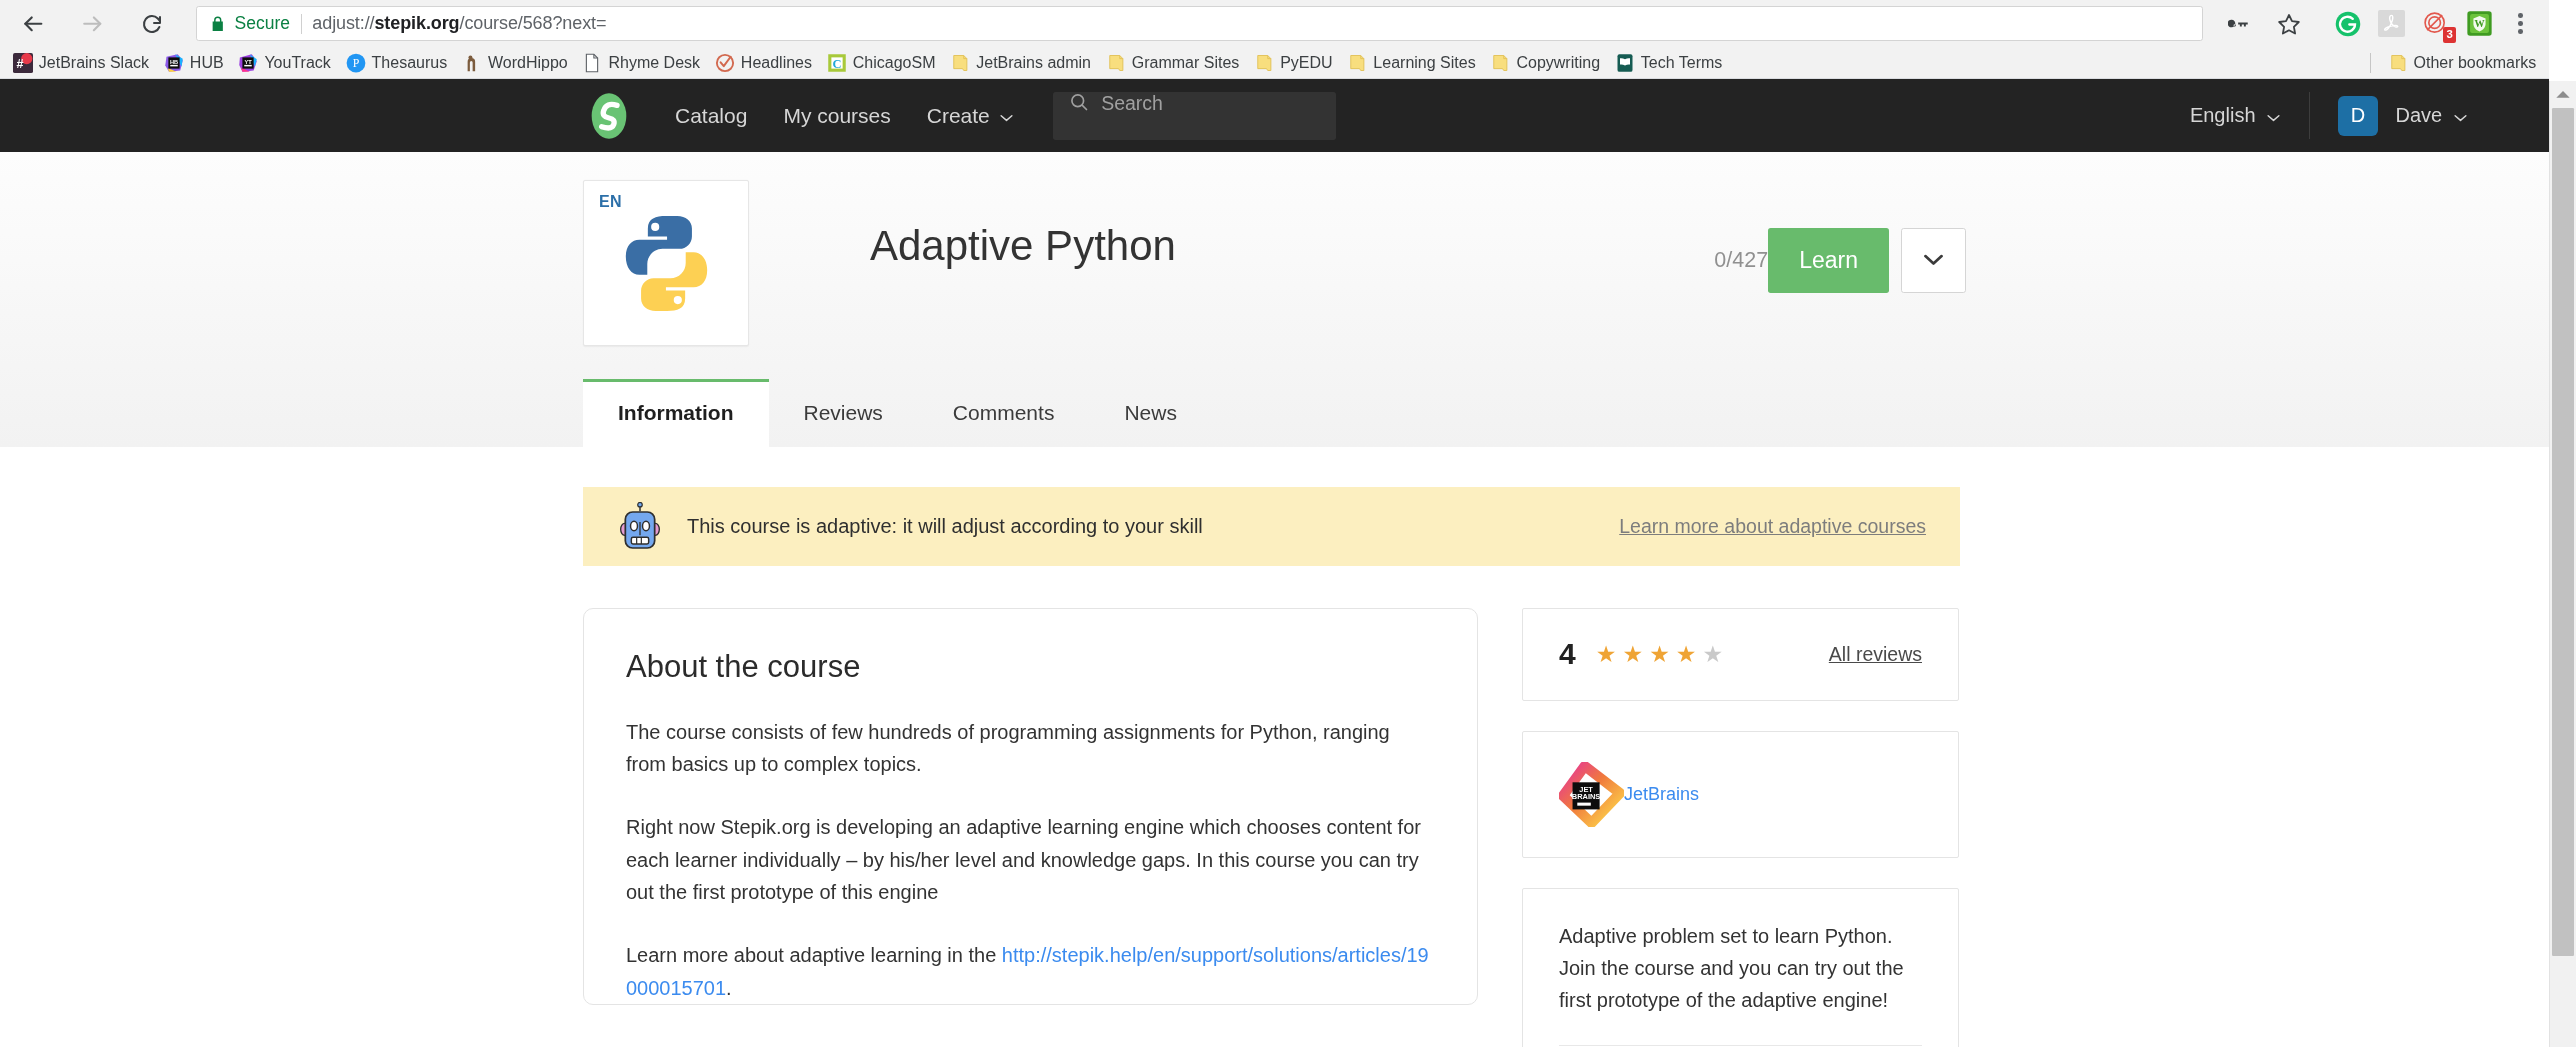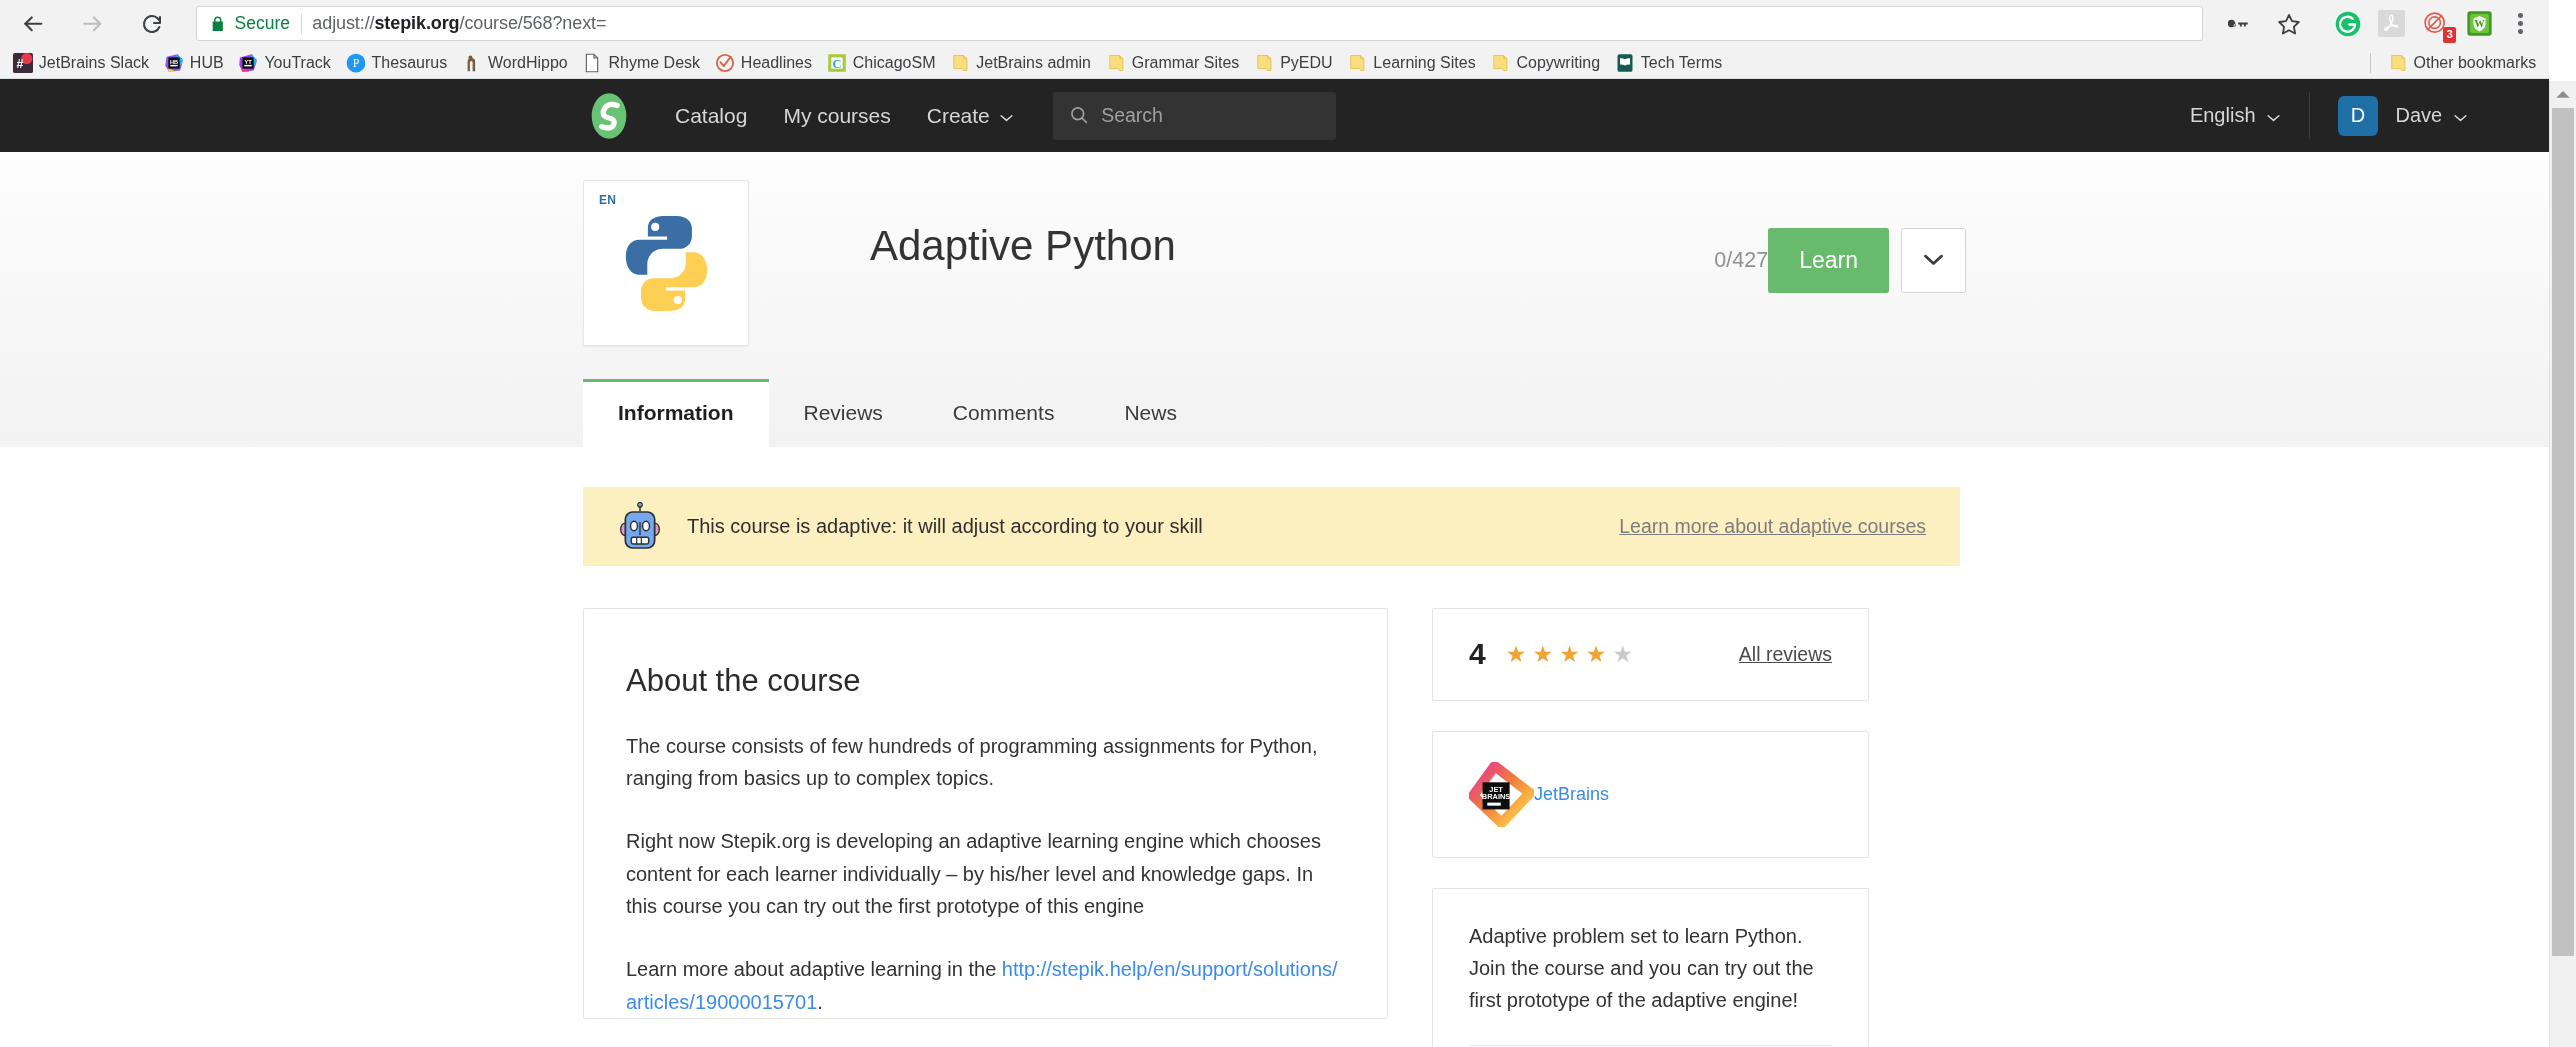--- a/index.html
+++ b/index.html
@@ -89,21 +89,21 @@
   .logo-link { width: 52px; height: 52px; flex: none; display: flex; align-items: center; }
   .nav-link {
     font-size: 21px; color: #d6d6d6; margin-left: 36px;
     display: flex; align-items: center; gap: 9.4px; white-space: nowrap;
   }
   .nav-link:first-of-type { margin-left: 40px; }
   .caret { display: inline-block; }
 
   .search-box {
     margin-left: 39px; width: 283px; height: 48px; background: #333333;
-    border-radius: 2.7px; display: flex; align-items: center; padding: 0 16px; gap: 12px;
+    border-radius: 2.7px; display: flex; align-items: flex-start; padding: 0 16px; gap: 12px;
   }
   .search-box input {
     background: transparent; border: none; outline: none;
     color: #cfcfcf; font-size: 19.5px; font-family: "Liberation Sans", sans-serif; width: 100%;
   }
   .search-box input::placeholder { color: #a0a0a0; }
 
   .hdr-right { margin-left: auto; display: flex; align-items: center; }
   .lang-sel { font-size: 20px; color: #d6d6d6; display: flex; align-items: center; gap: 10.8px; }
   .hdr-div { width: 0.7px; height: 47px; background: #3d3d3d; margin: 0 28px; }
@@ -124,21 +124,21 @@
     padding-left: 583px; padding-right: 583px;
   }
   .course-cover {
     width: 166px; height: 166px; background: #ffffff;
     border: 0.7px solid #e6e6e6; border-radius: 2px; position: relative;
     display: flex; align-items: center; justify-content: center; flex: none;
     box-shadow: 0 0.7px 1.3px rgba(0,0,0,.05);
   }
   .cover-lang {
     position: absolute; top: 12px; left: 15px;
-    font-size: 12px; font-weight: bold; color: #2c6fa8; letter-spacing: 0.3px;
+    font-size: 16px; font-weight: bold; color: #2c6fa8; letter-spacing: 0.3px;
   }
   .course-title {
     font-size: 42px; color: #333333; font-weight: normal;
     margin-left: 121px; margin-top: 42px; white-space: nowrap;
   }
   .course-actions { margin-left: auto; display: flex; align-items: center; margin-top: 48px; }
   .progress-count { font-size: 21.5px; color: #909090; }
   .btn-learn {
     background: #68bb6c; color: #ffffff; font-size: 23px;
     border: none; border-radius: 2.7px; padding: 0 31px; height: 65px;
@@ -177,22 +177,22 @@
   .robot-ico { flex: none; margin-right: 24px; display: block; }
   .notice-text { font-size: 20px; color: #2f2f2f; }
   .notice-link {
     margin-left: auto; font-size: 19.5px; color: #7d7d7d;
     text-decoration: underline; white-space: nowrap;
   }
 
   .content-cols { display: flex; margin-top: 42px; align-items: flex-start; }
 
   .card-about {
-    width: 805px; background: #ffffff; border: 0.7px solid #e4e4e4;
-    border-radius: 2px; padding: 54px 42px 0 42px; min-height: 316px;
+    width: 895px; background: #ffffff; border: 0.7px solid #e4e4e4;
+    border-radius: 10px; padding: 40px 42px 0 42px; min-height: 316px;
   }
   .about-title { font-size: 31px; color: #2b2b2b; font-weight: normal; }
   .about-p { font-size: 20px; line-height: 1.62; color: #333333; margin-top: 31px; }
   .about-link { color: #3b8bef; text-decoration: none; word-break: break-all; }
 
   .sidebar { margin-left: 44px; width: 437px; display: flex; flex-direction: column; gap: 30px; }
   .side-card {
     background: #ffffff; border: 0.7px solid #e4e4e4; border-radius: 2px;
     padding: 0 36px; display: flex; align-items: center;
   }

